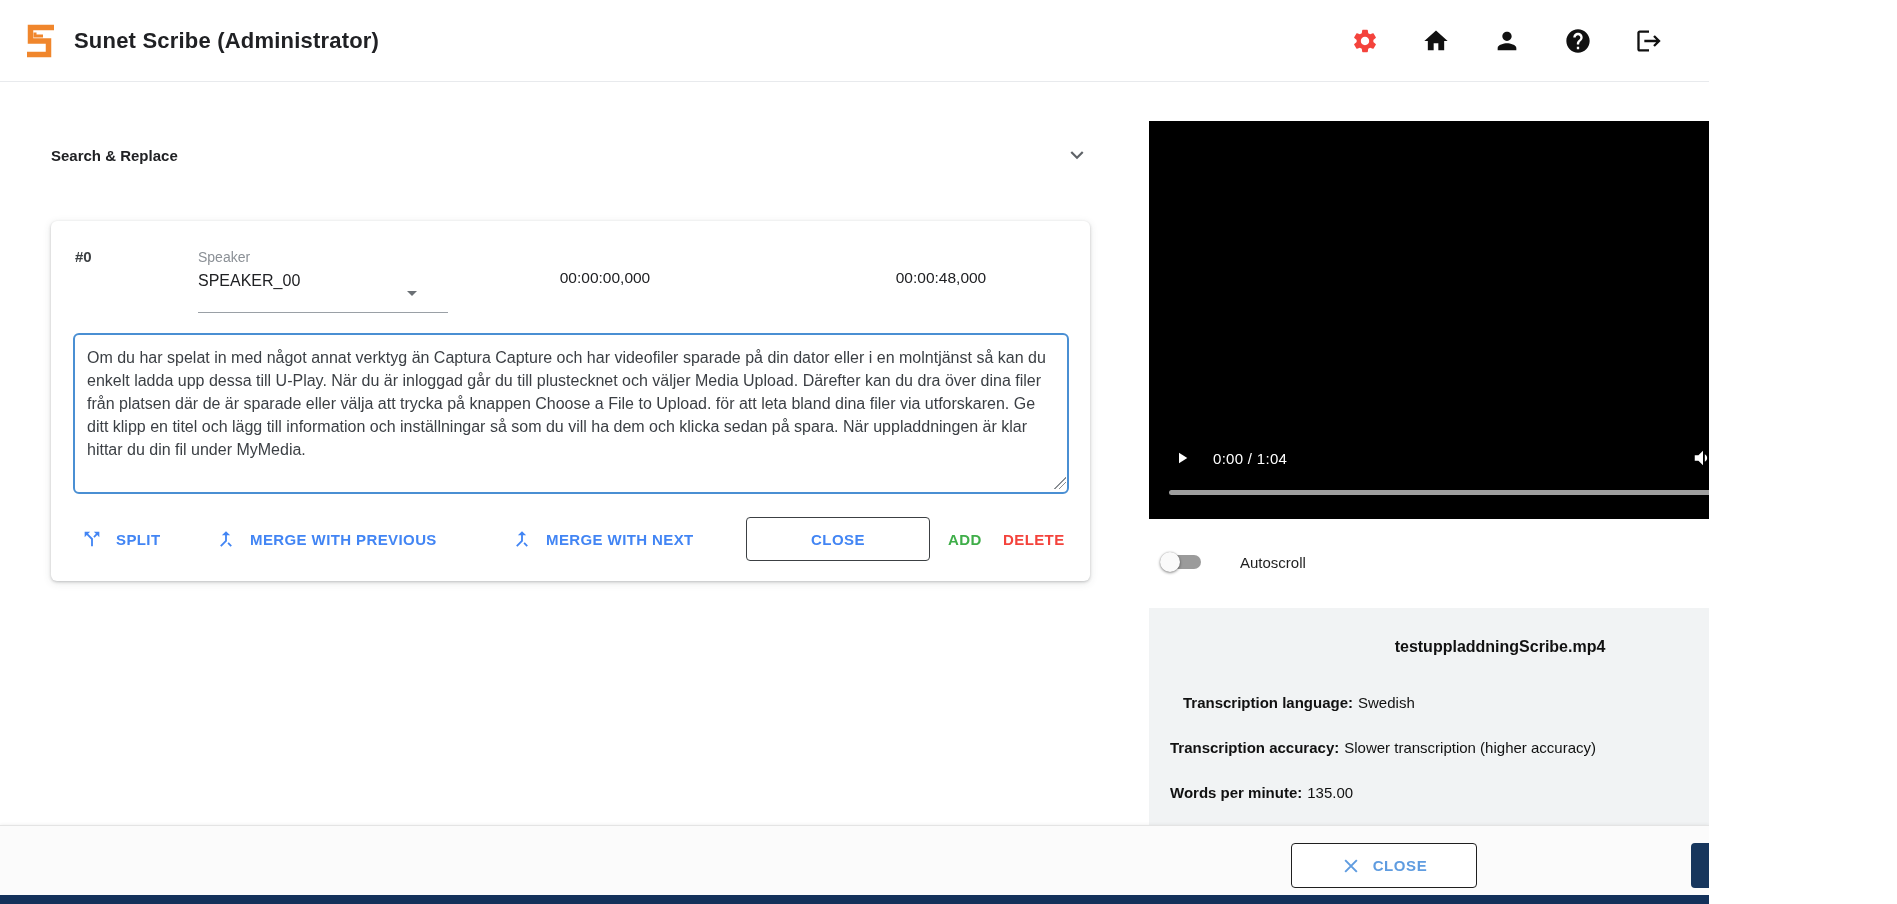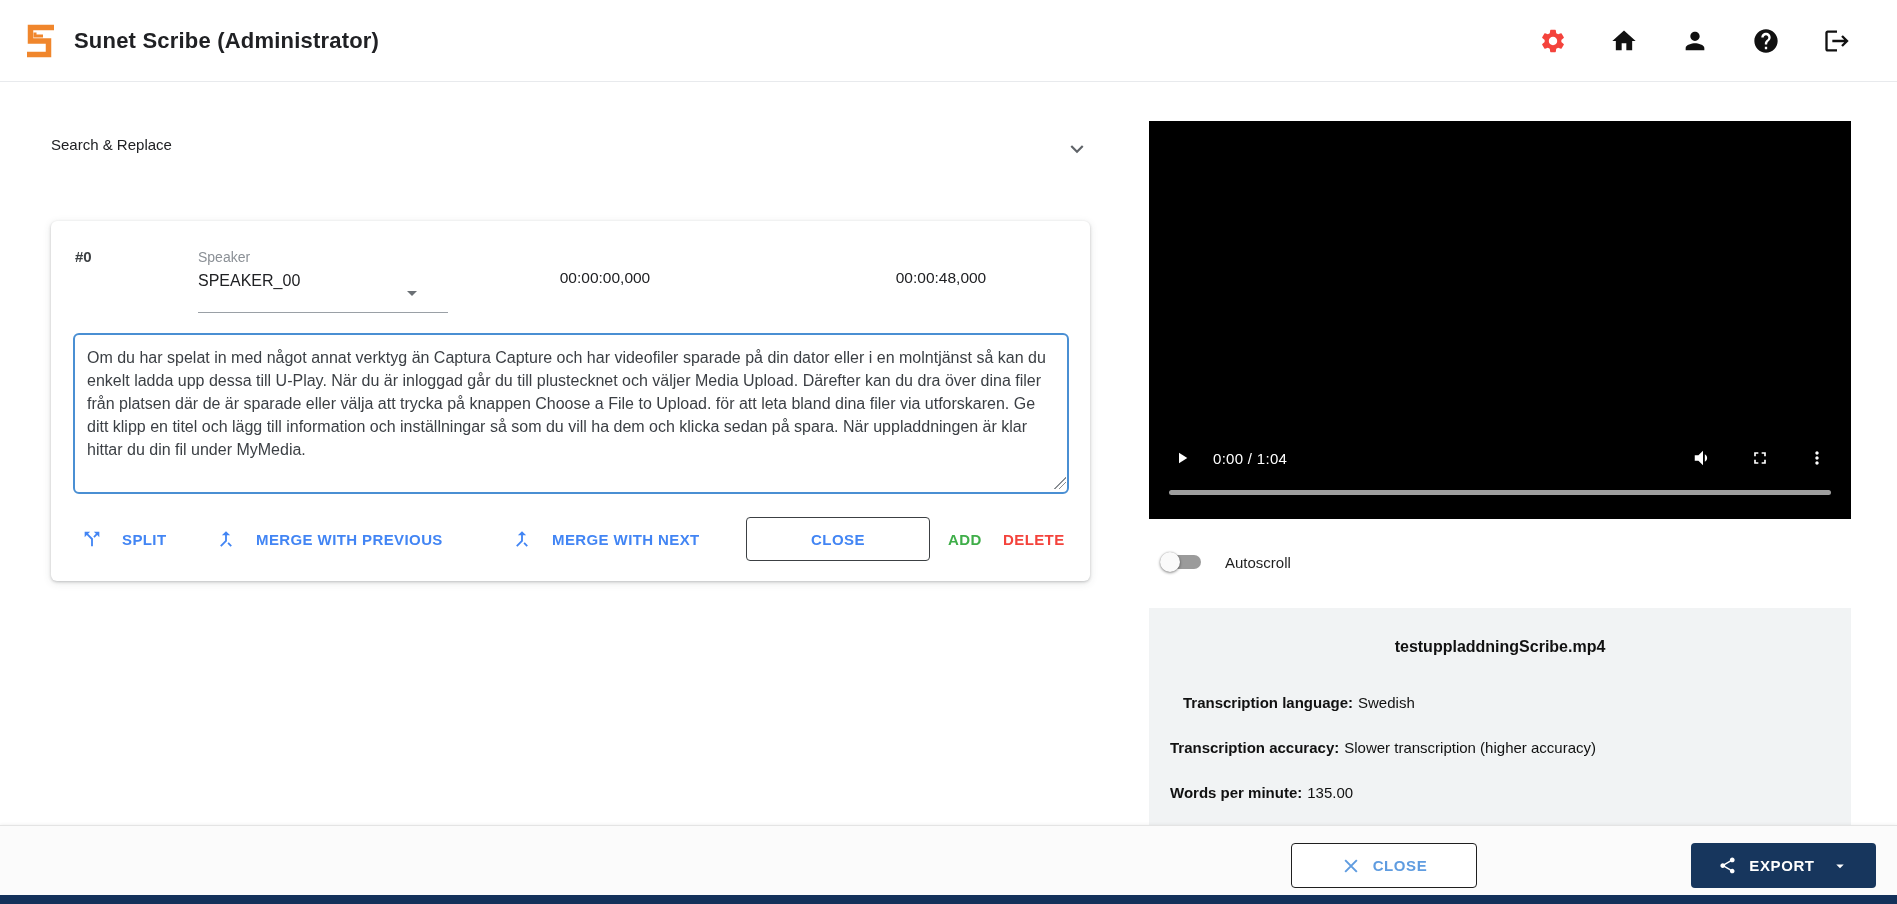--- a/index.html
+++ b/index.html
@@ -1,30 +1,30 @@
 <!DOCTYPE html>
 <html><head>
 <meta charset="utf-8">
 <style>
   * { margin:0; padding:0; box-sizing:border-box; }
   html,body { background:#fff; }
   body { font-family:"Liberation Sans", sans-serif; }
-  .screen { position:relative; width:1897px; height:904px; background:#ffffff; overflow:hidden; }
+  .screen { position:relative; width:1709px; height:904px; background:#ffffff; overflow:hidden; }
 
   
   .app-header { position:absolute; top:0; left:0; width:100%; height:82px; background:#fff;
     border-bottom:1px solid #e8eaed; display:flex; align-items:center; padding:0 46px 0 20px; }
   .logo { width:40px; height:40px; display:flex; align-items:center; justify-content:center; }
   .app-title { font-size:22px; font-weight:700; color:#202124; margin-left:14px; letter-spacing:.2px; }
   .header-actions { margin-left:auto; display:flex; align-items:center; gap:43px; }
   .icon-btn { width:28px; height:28px; display:flex; align-items:center; justify-content:center; cursor:pointer; background:none; border:none; }
 
   
   .search-row { position:absolute; left:51px; top:136px; width:1039px; height:38px;
-    display:flex; justify-content:space-between; cursor:pointer; }
+    display:flex; align-items:center; justify-content:space-between; cursor:pointer;font-weight:bold; }
   .search-label { font-size:15px; color:#202124; }
 
   
   .segment-card { position:absolute; left:51px; top:221px; width:1039px; height:360px; background:#fff;
     border-radius:6px; box-shadow:0 1px 3px rgba(60,64,67,.28), 0 2px 8px rgba(60,64,67,.12); }
   .seg-index { position:absolute; left:24px; top:27px; font-size:15px; font-weight:700; color:#3c4043; }
 
   .speaker-select { position:absolute; left:147px; top:28px; width:250px; height:64px; cursor:pointer; }
   .speaker-label { font-size:14px; color:#8b9096; }
   .speaker-value { font-size:16px; color:#202124; margin-top:7px; }
@@ -36,42 +36,42 @@
   .time-end { left:815px; }
 
   .transcript { position:absolute; left:22px; top:112px; width:996px; height:161px;
     border:2px solid #4a8fd3; border-radius:6px; padding:11px 12px; background:#fff;
     font-family:"Liberation Sans", sans-serif; font-size:16px; line-height:23px; color:#3b3f44;
     resize:none; outline:none; overflow:hidden; }
   .resize-grip { position:absolute; left:1003px; top:256px; width:12px; height:12px; pointer-events:none;
     background:linear-gradient(135deg, transparent 0 50%, #8a8f94 50% 56%, transparent 56% 68%, #8a8f94 68% 74%, transparent 74%); }
 
   .actions-row { position:absolute; left:0; top:296px; width:100%; height:44px; }
-  .text-btn { position:absolute; top:0; height:44px; display:flex; align-items:center; gap:19px;
+  .text-btn { position:absolute; top:0; height:44px; display:flex; align-items:center; gap:13px;
     background:none; border:none; cursor:pointer; font-family:inherit;
     font-size:15px; font-weight:700; letter-spacing:.4px; color:#4285f4; }
   .btn-split { left:30px; }
   .btn-merge-prev { left:164px; }
   .btn-merge-next { left:460px; }
   .btn-close-seg { position:absolute; left:695px; top:0; width:184px; height:44px; background:#fff;
     border:1px solid #3c4043; border-radius:4px; display:flex; align-items:center; justify-content:center;
     cursor:pointer; font-family:inherit; font-size:15px; font-weight:700; letter-spacing:.5px; color:#4285f4; }
   .btn-add { left:897px; color:#3fae49; }
   .btn-delete { left:952px; color:#f4433c; }
 
   
   .video-box { position:absolute; left:1149px; top:121px; width:702px; height:398px; background:#000; }
   .vc-row { position:absolute; left:0; right:0; bottom:43px; height:36px; display:flex; align-items:center; padding:0 22px; }
   .vc-time { color:#fff; font-size:15px; margin-left:20px; letter-spacing:.3px; }
   .vc-spacer { flex:1; }
   .vc-icons { display:flex; align-items:center; gap:33px; }
   .vc-bar { position:absolute; left:20px; right:20px; bottom:24px; height:5px; background:#9e9e9e; border-radius:3px; cursor:pointer; }
 
   
-  .autoscroll { position:absolute; left:1160px; top:549px; display:flex; align-items:center; cursor:pointer; }
+  .autoscroll { position:absolute; left:1160px; top:549px; display:flex; align-items:center; cursor:pointer;gap:15px; }
   .switch { position:relative; width:46px; height:26px; }
   .switch-track { position:absolute; left:7px; top:6px; width:34px; height:14px; border-radius:7px; background:#9b9b9b; }
   .switch-knob { position:absolute; left:0; top:3px; width:20px; height:20px; border-radius:50%; background:#fafafa;
     box-shadow:0 1px 3px rgba(0,0,0,.45), 0 0 1px rgba(0,0,0,.3); }
   .autoscroll-label { font-size:15px; color:#1f1f1f; margin-left:19px; }
 
   
   .media-card { position:absolute; left:1149px; top:608px; width:702px; height:217px; background:#f1f3f4; }
   .media-filename { position:absolute; left:0; width:100%; top:30px; text-align:center;
     font-size:16px; font-weight:700; color:#111; }

